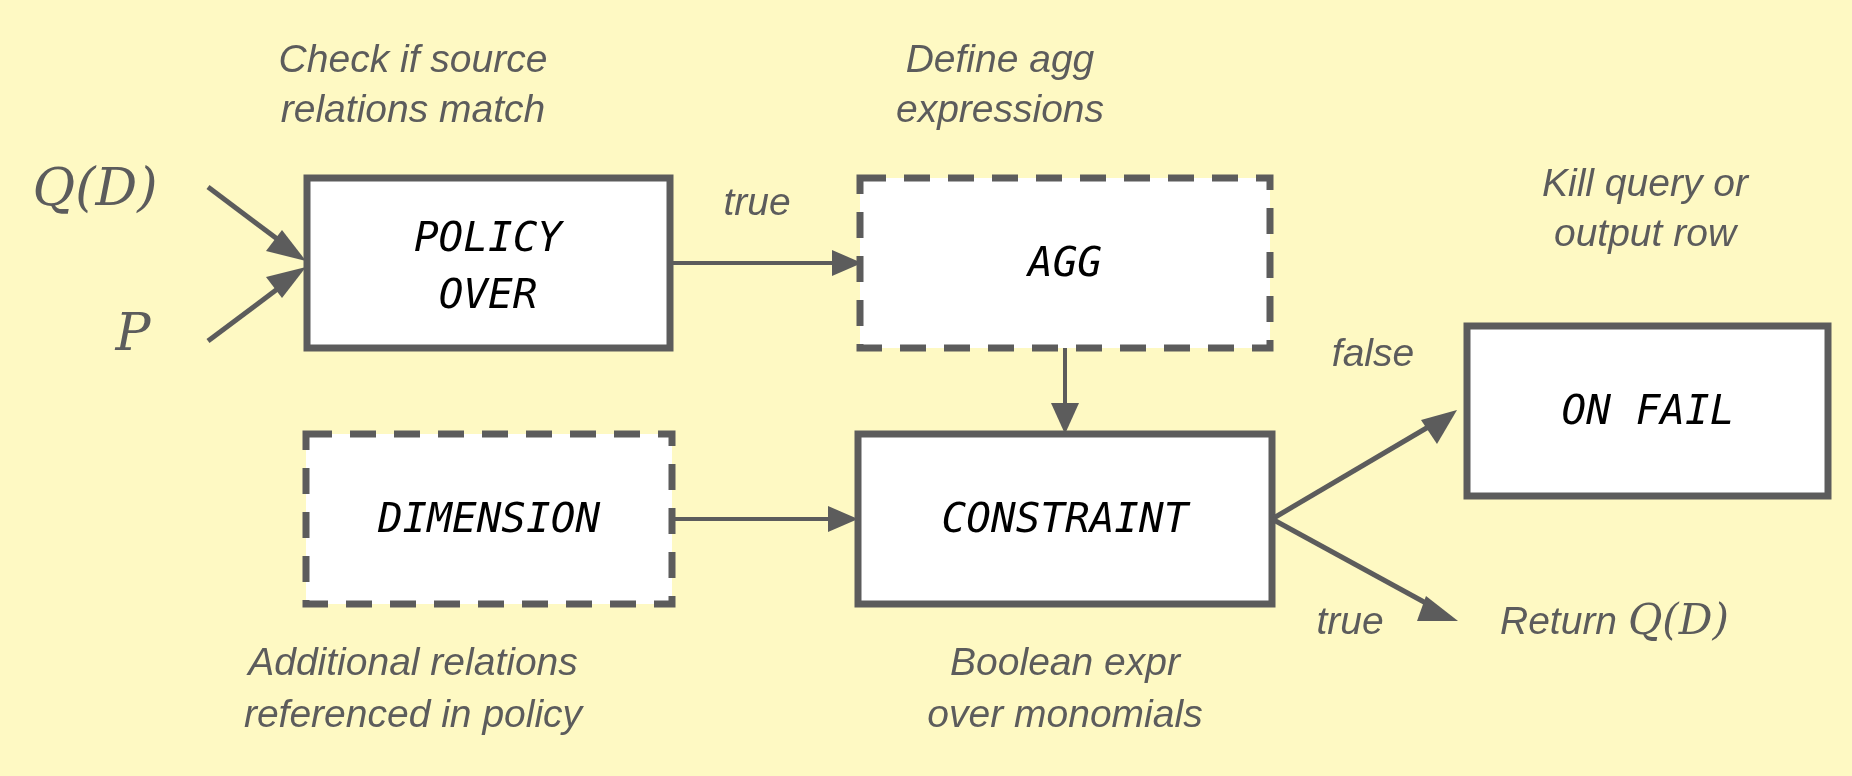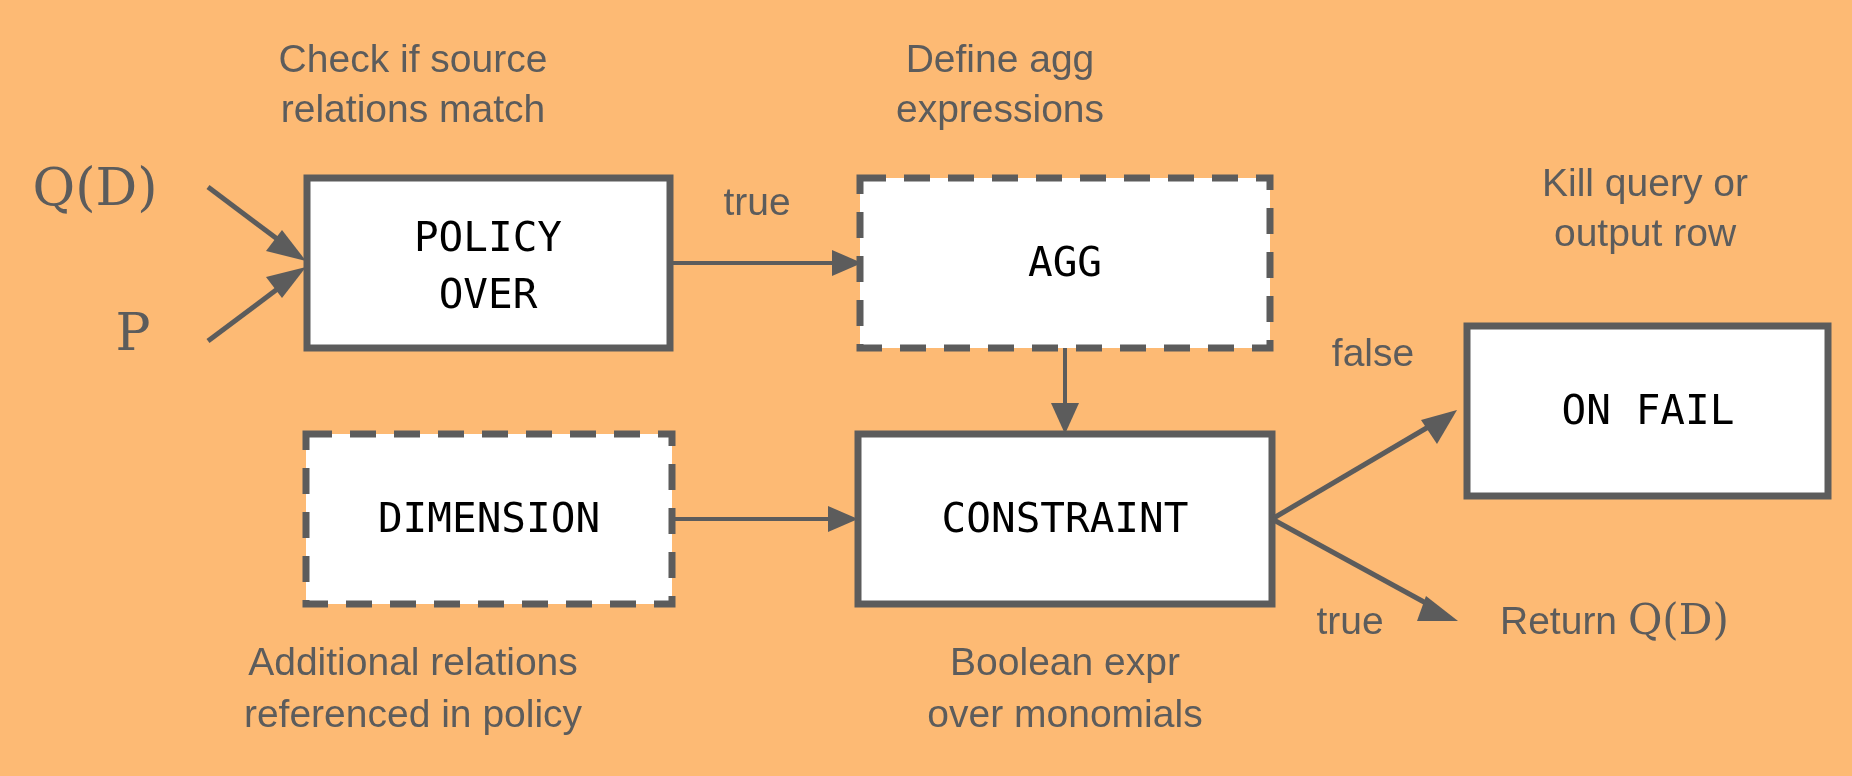--- a/index.html
+++ b/index.html
@@ -7,22 +7,23 @@
     padding: 0;
     background: #ffffff;
   }
   body {
     font-family: "Liberation Sans", sans-serif;
   }
   #stage {
     position: relative;
     width: 1852px;
     height: 776px;
-    background: #fdba74;
+    background: #fef9c3;
     overflow: hidden;
+    font-style: italic;
   }
   #diagram-svg {
     position: absolute;
     left: 0;
     top: 0;
     width: 1852px;
     height: 776px;
   }
   .node-solid {
     fill: #ffffff;

